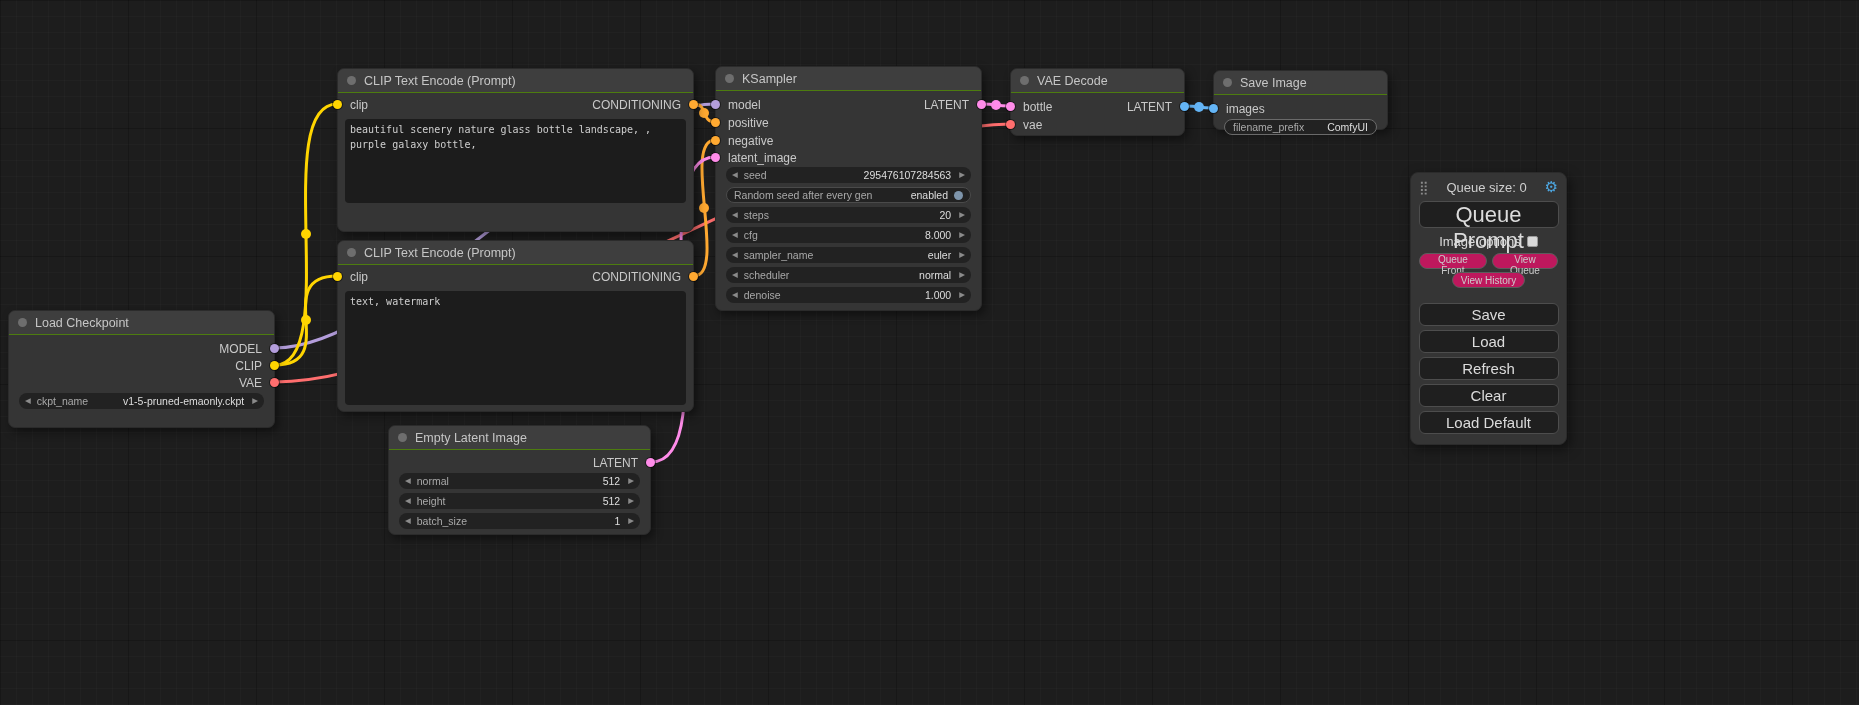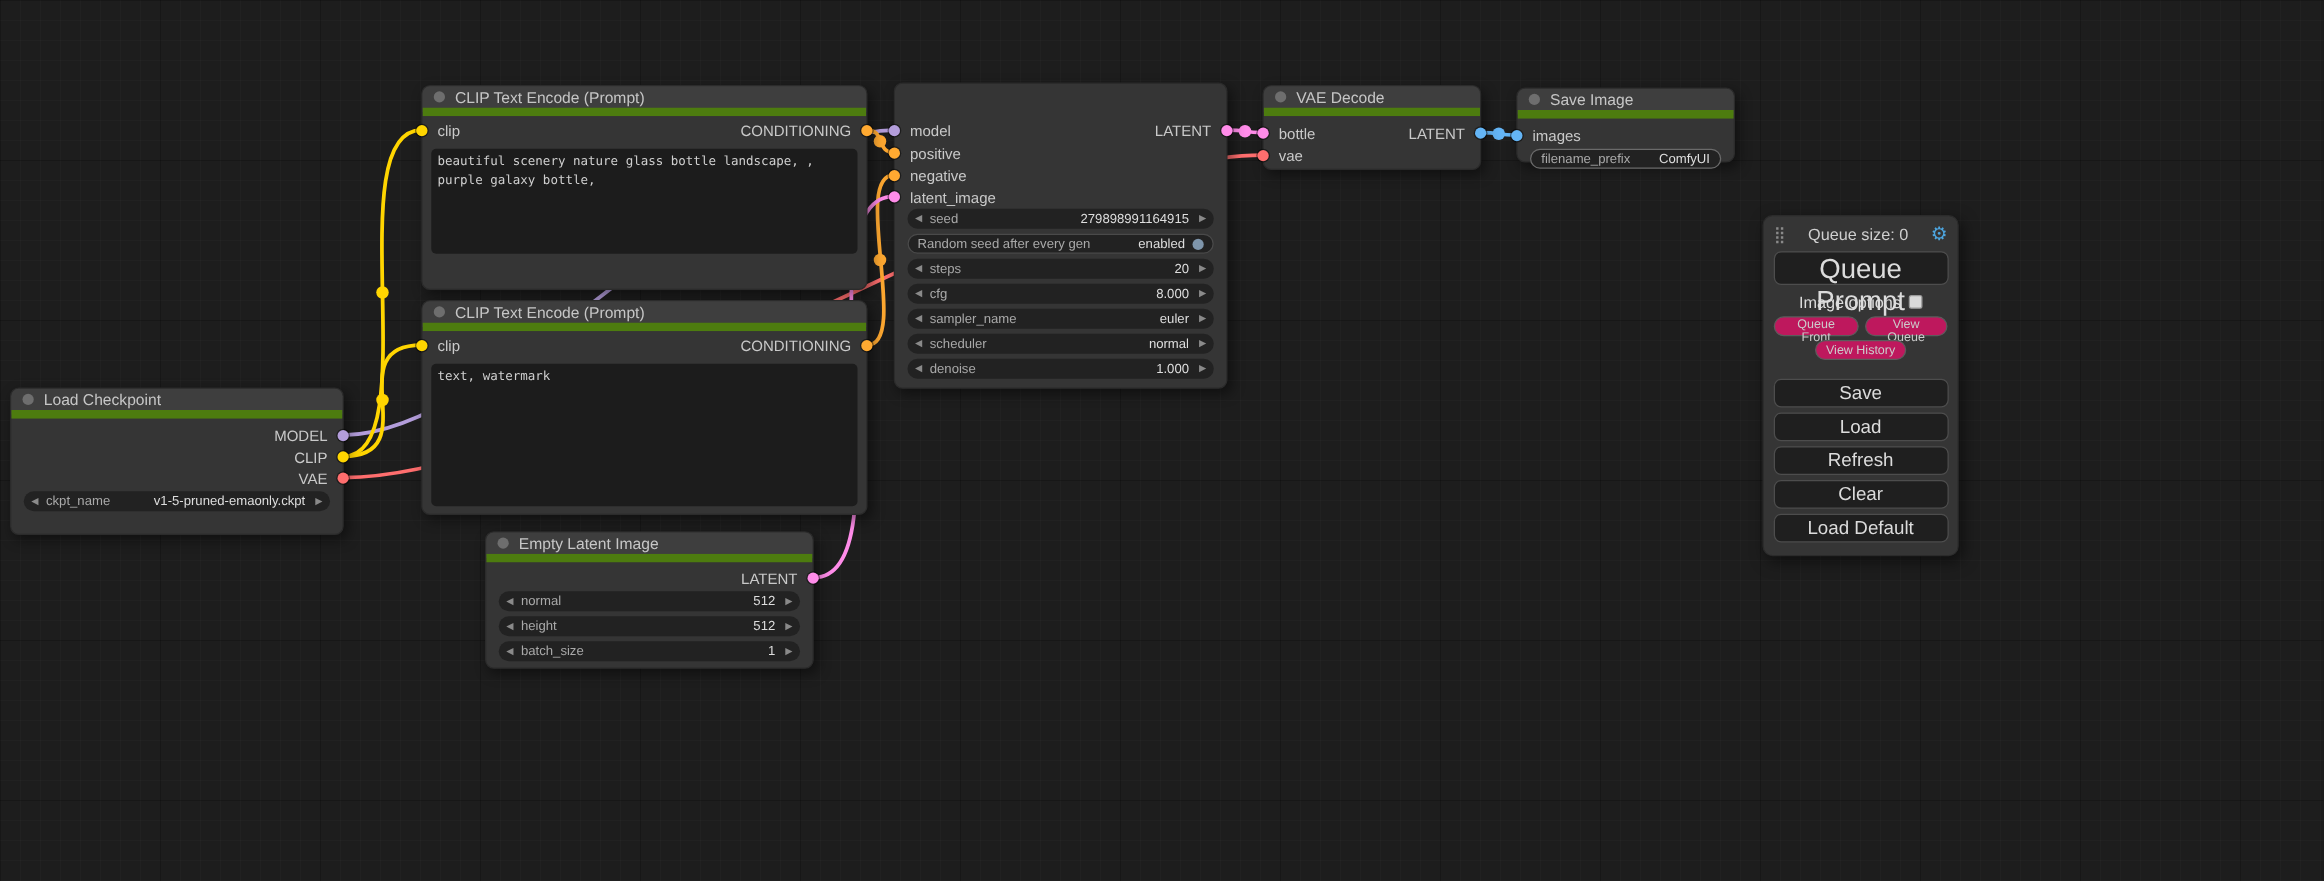--- a/index.html
+++ b/index.html
@@ -13,21 +13,21 @@
       linear-gradient(rgba(255,255,255,0.018) 1px, transparent 1px),
       linear-gradient(90deg, rgba(255,255,255,0.018) 1px, transparent 1px);
     background-size:128px 128px,128px 128px,16px 16px,16px 16px;}
   svg.wires{position:absolute;inset:0;z-index:1}
   svg.wires path{fill:none;stroke-width:3;stroke-linecap:round}
 
   .node{position:absolute;background:#353535;border:1px solid #2b2b2b;border-radius:7px;
         box-shadow:3px 4px 10px rgba(0,0,0,0.45);z-index:2}
   .ntitle{position:absolute;top:0;left:0;right:0;height:24px;background:#3e3e3e;
           border-radius:6px 6px 0 0;display:flex;align-items:center;padding:0 9px;gap:8px;
-          border-bottom:7px solid #4d7c0f}
+          border-bottom:1px solid #4d7c0f}
   .ndot{width:9px;height:9px;border-radius:50%;background:#6e6e6e;flex:none}
   .ntext{font-size:12.5px;color:#c6c6c6;white-space:nowrap}
   .slot{position:absolute;height:14px;display:flex;align-items:center;font-size:12px;color:#c9c9c9;white-space:nowrap}
   .slot.in{left:12px}
   .slot.out{right:12px}
   .pdot{position:absolute;width:9px;height:9px;border-radius:50%;box-shadow:0 0 0 1px rgba(0,0,0,0.45)}
   .pdot.inp{left:-5px}
   .pdot.outp{right:-5px}
   .c-model{background:#B39DDB}.c-clip{background:#FFD500}.c-vae{background:#FF6E6E}
   .c-cond{background:#FFA931}.c-latent{background:#FF8CE9}.c-image{background:#64B5F6}
@@ -154,34 +154,38 @@
     </div>
     <div class="widget combo" style="top:87px">
       <span class="arr">◀</span>
       <span class="wlabel">batch_size</span>
       <span class="wvalue">1</span>
       <span class="arr">▶</span>
     </div>
   </div>
 
   <div class="node" style="left:715px;top:66px;width:267px;height:245px">
+    <div class="ntitle">
+      <span class="ndot"></span>
+      <span class="ntext">KSampler</span>
+    </div>
     <div class="slot in" style="top:31px">model</div>
     <div class="slot in" style="top:49px">positive</div>
     <div class="slot in" style="top:67px">negative</div>
     <div class="slot in" style="top:84px">latent_image</div>
     <div class="slot out" style="top:31px">LATENT</div>
     <span class="pdot inp c-model" style="top:33px"></span>
     <span class="pdot inp c-cond" style="top:51px"></span>
     <span class="pdot inp c-cond" style="top:69px"></span>
     <span class="pdot inp c-latent" style="top:86px"></span>
     <span class="pdot outp c-latent" style="top:33px"></span>
     <div class="widget combo" style="top:100px">
       <span class="arr">◀</span>
       <span class="wlabel">seed</span>
-      <span class="wvalue">279898991164915</span>
+      <span class="wvalue">295476107284563</span>
       <span class="arr">▶</span>
     </div>
     <div class="widget toggle" style="top:120px">
       <span class="wlabel">Random seed after every gen</span>
       <span class="wvalue">enabled</span>
       <span class="toggle-dot"></span>
     </div>
     <div class="widget combo" style="top:140px">
       <span class="arr">◀</span>
       <span class="wlabel">steps</span>

